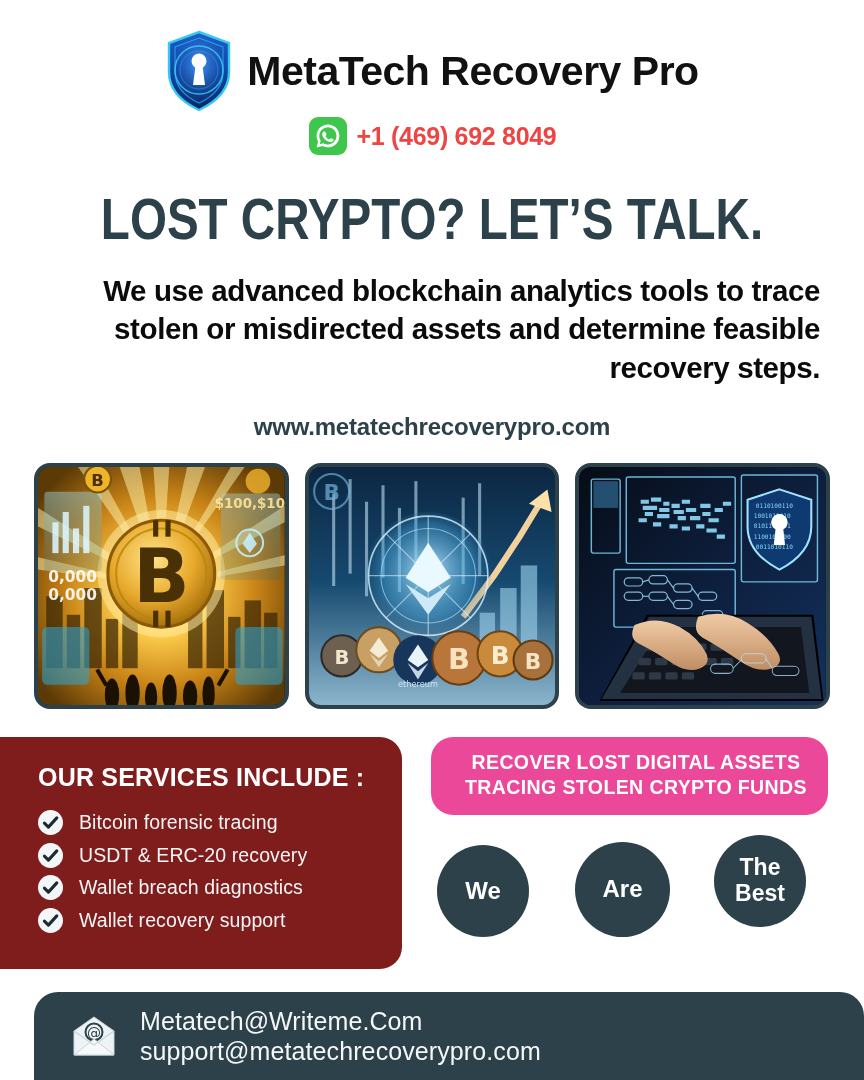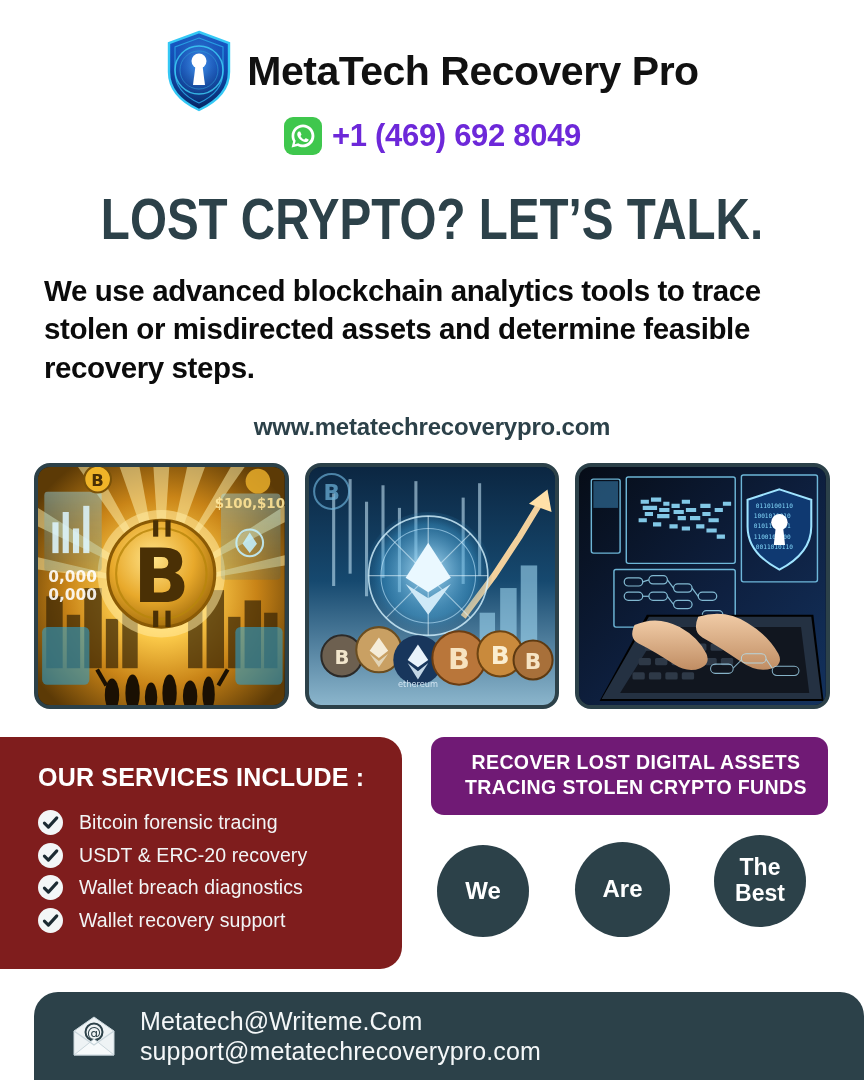--- a/index.html
+++ b/index.html
@@ -19,34 +19,34 @@
   .shield-logo { width:68px; height:82px; flex:0 0 auto; }
   .brand-title {
     font-size:41px; font-weight:bold; color:#111; letter-spacing:-0.5px;
     white-space:nowrap;
   }
   .phone-row {
     display:flex; align-items:center; justify-content:center; gap:9px;
     margin-top:4px;
   }
   .wa-icon { width:40px; height:40px; flex:0 0 auto; }
-  .phone-num { font-size:31px; font-weight:bold; color:#6d28d9; letter-spacing:-0.3px; }
+  .phone-num { font-size:25px; font-weight:bold; color:#ef4444; letter-spacing:-0.3px; }
 
   
   .headline {
     margin-top:34px; text-align:center;
     font-family:"Liberation Sans Narrow","Liberation Sans", sans-serif;
     font-size:58px; font-weight:bold; color:#2c4149;
     letter-spacing:0px; transform:scaleX(0.82);
     line-height:1.0;
   }
 
   
   .subtext {
-    margin-top:24px; text-align:left;
+    margin-top:24px; text-align:right;
     font-size:29.5px; font-weight:bold; color:#0b0b0b;
     line-height:1.30; padding:0 44px; letter-spacing:-0.4px;
   }
   .website {
     margin-top:26px; text-align:center;
     font-size:24px; font-weight:bold; color:#2c4149; letter-spacing:-0.2px;
   }
 
   
   .tiles {
@@ -76,21 +76,21 @@
   .service-item {
     display:flex; align-items:center; gap:16px; margin-bottom:7.5px;
   }
   .check-icon { width:25px; height:25px; flex:0 0 auto; }
   .service-label { color:#f2f5f6; font-size:19.5px; letter-spacing:0.1px;text-align:right; }
 
   .right-col {
     flex:1; padding-left:29px; padding-right:36px;
   }
   .banner-pill {
-    background:#701a75; border-radius:13px;
+    background:#ec4899; border-radius:22px;
     padding:13px 3px 15px 16px; text-align:center;
   }
   .banner-line {
     color:#ffffff; font-size:19.5px; font-weight:bold;
     letter-spacing:0.4px; line-height:1.28;
   }
   .circles-row {
     margin-top:20px; display:flex; align-items:flex-start; gap:0;
     padding-left:6px;
   }

